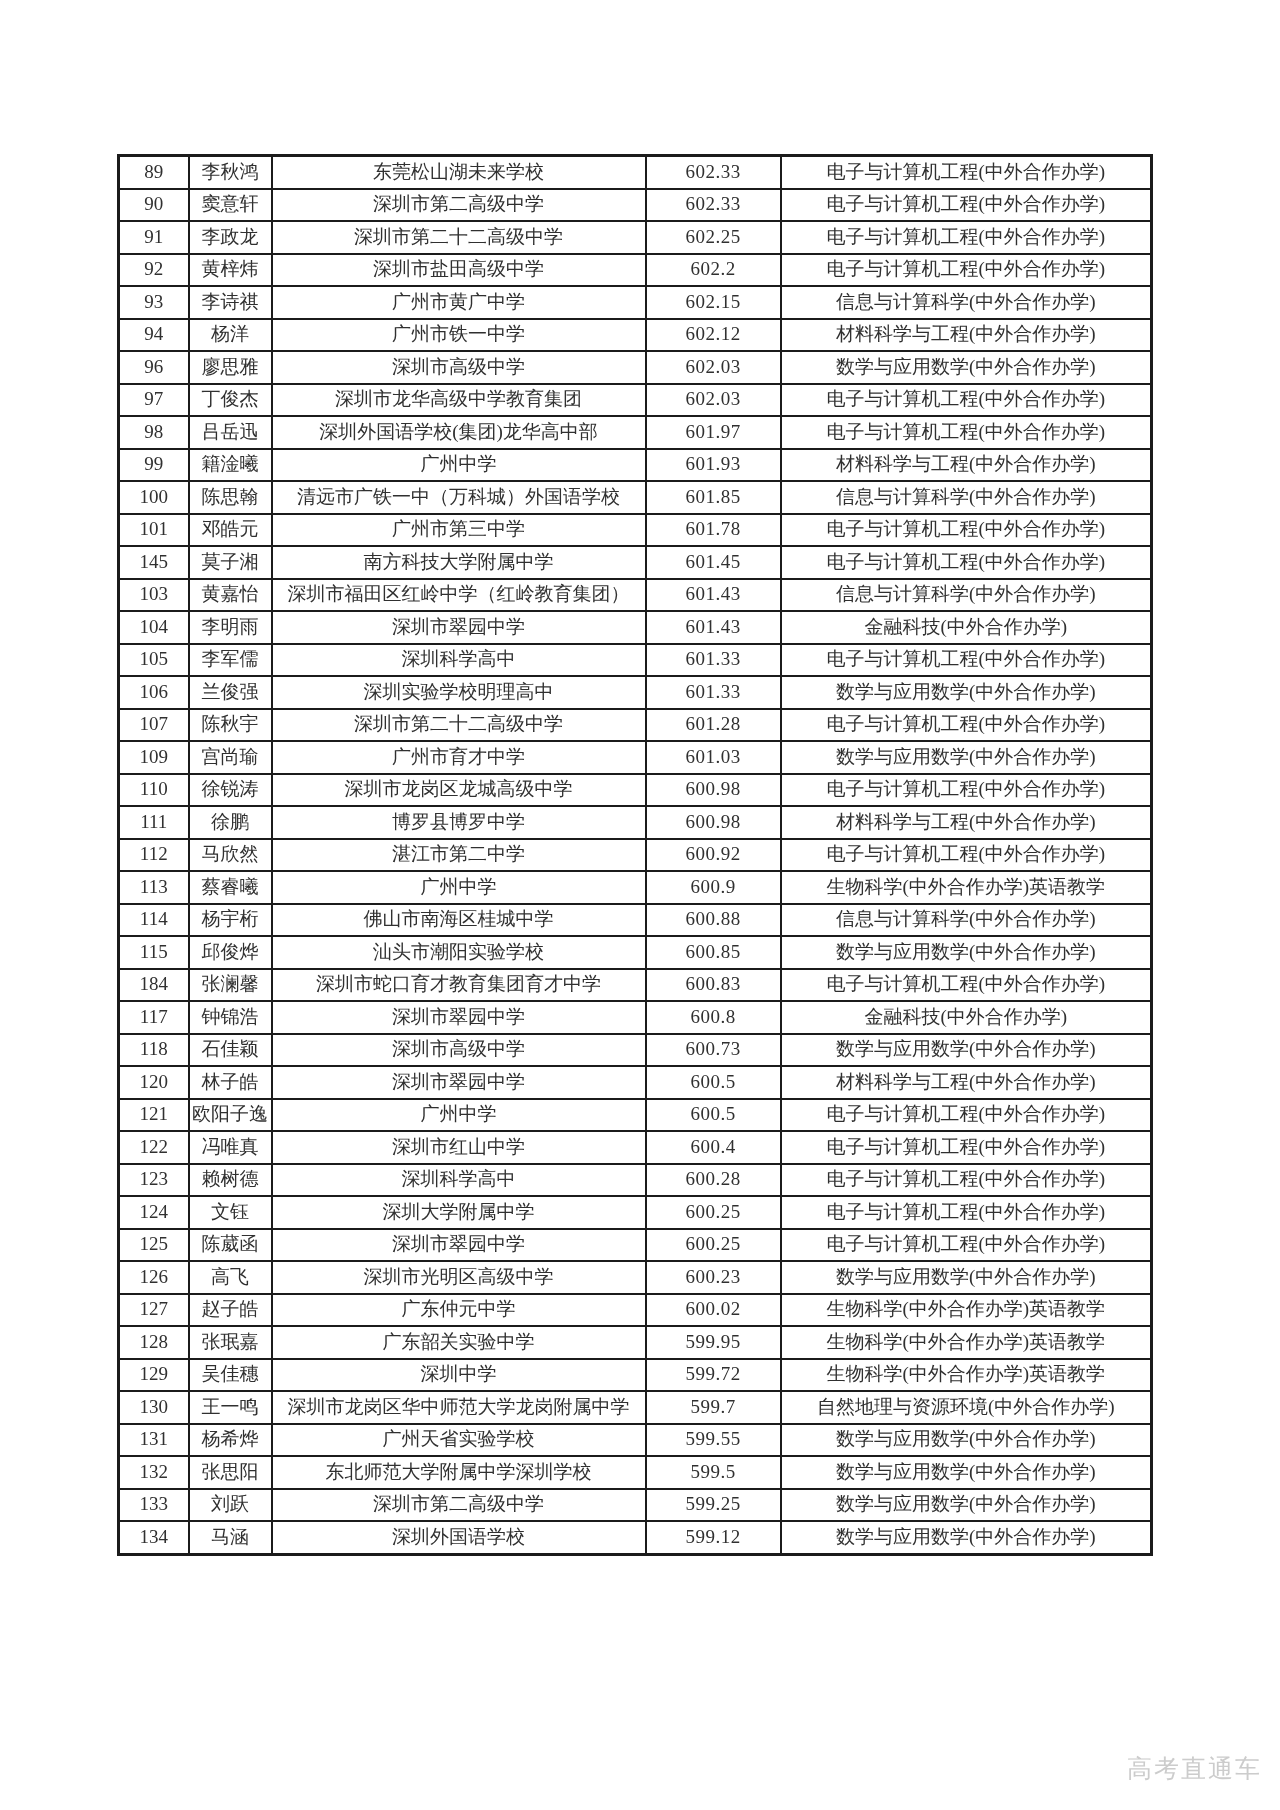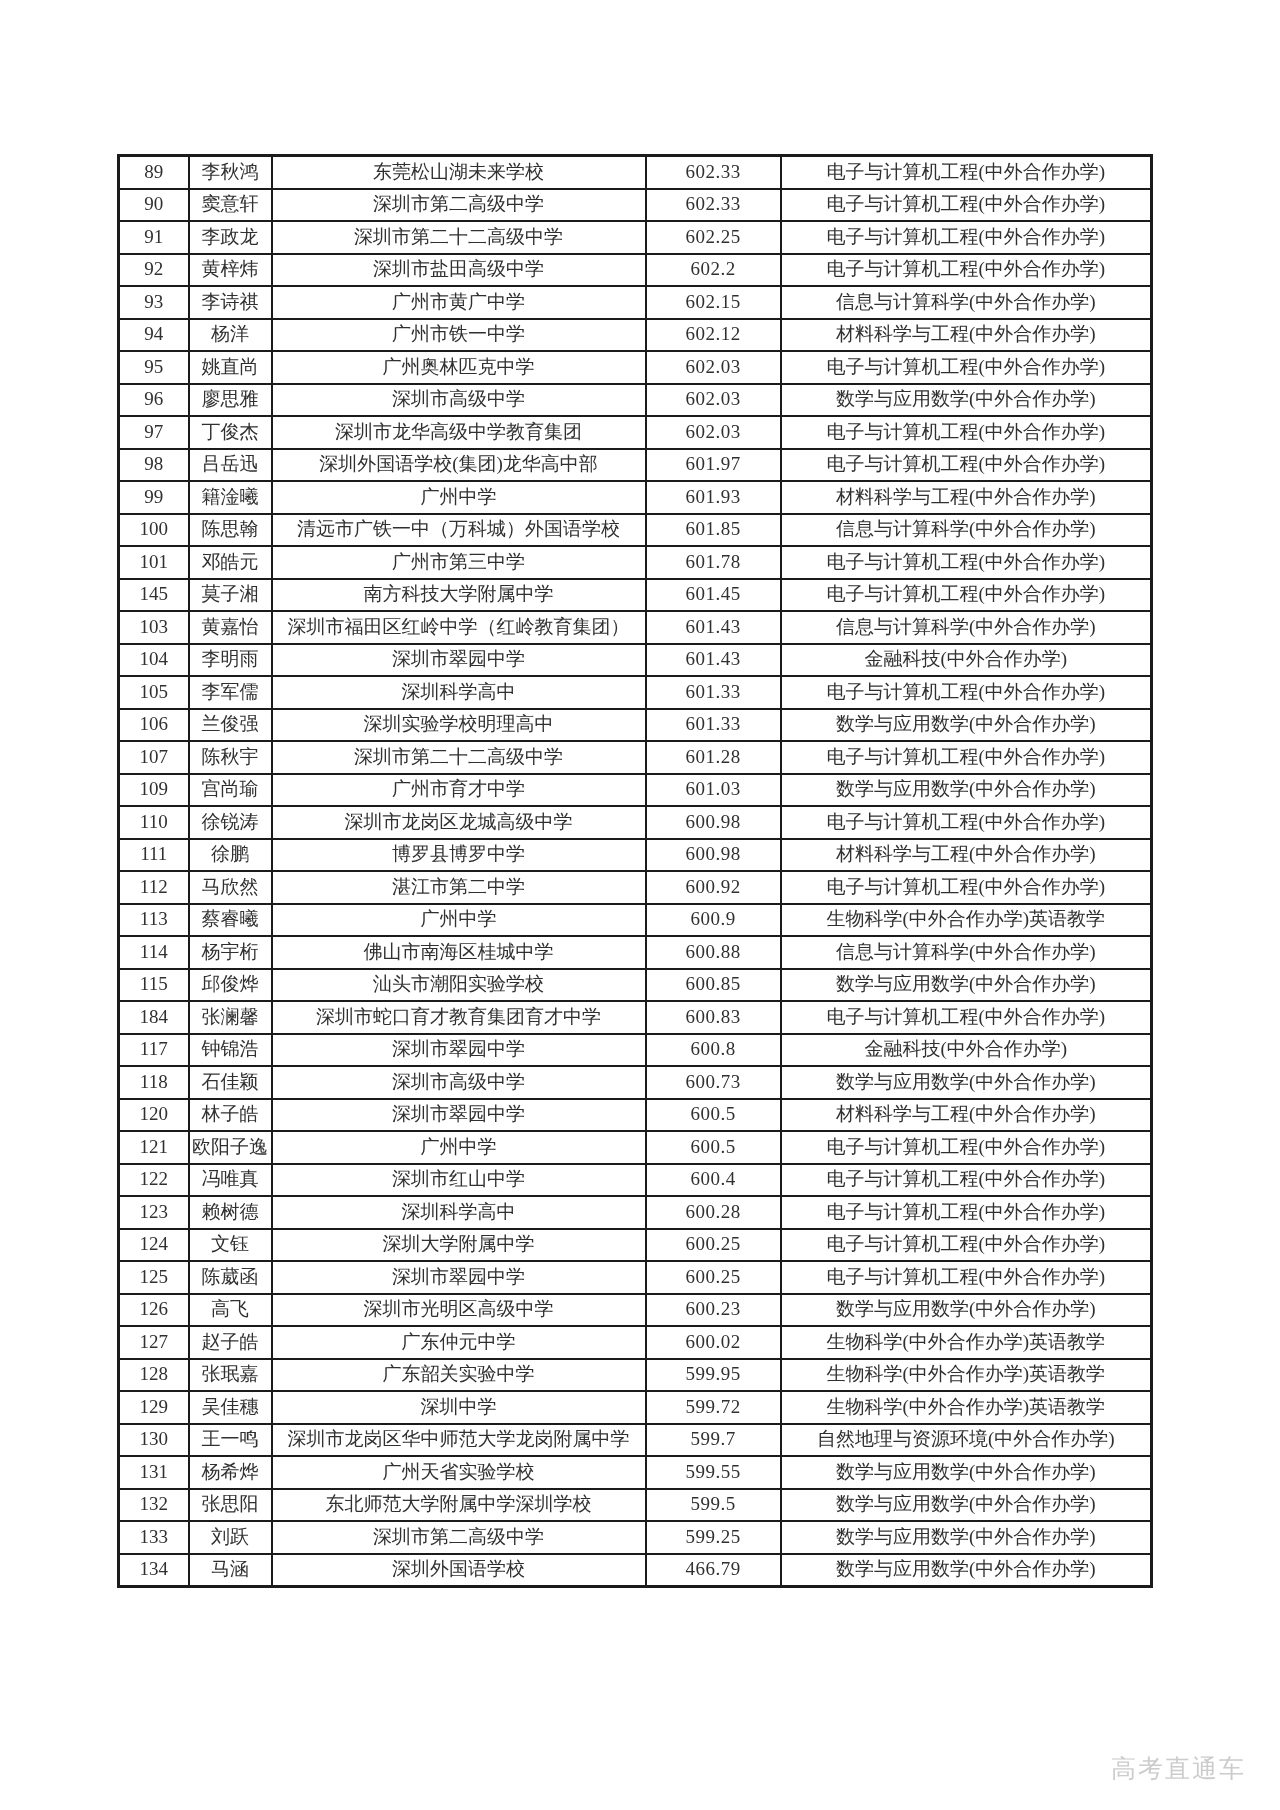--- a/index.html
+++ b/index.html
@@ -40,21 +40,21 @@
     line-height: 1.1;
     color: #303030;
     white-space: nowrap;
     overflow: hidden;
   }
   td.col-rank  { font-size: 19px; }
   td.col-score { font-size: 19px; letter-spacing: 0.5px; }
   .watermark {
     position: absolute;
     top: 1752px;
-    right: 26px;
+    right: 10px;
     font-size: 25px;
     letter-spacing: 2px;
     color: #cccccc;
     font-family: "Liberation Serif", "DejaVu Serif", serif;
   }
 </style>
 </head>
 <body>
 
 <div class="page">
@@ -104,27 +104,20 @@
           <td class="col-major">信息与计算科学(中外合作办学)</td>
         </tr>
         <tr>
           <td class="col-rank">94</td>
           <td class="col-name">杨洋</td>
           <td class="col-school">广州市铁一中学</td>
           <td class="col-score">602.12</td>
           <td class="col-major">材料科学与工程(中外合作办学)</td>
         </tr>
         <tr>
-          <td class="col-rank">95</td>
-          <td class="col-name">姚直尚</td>
-          <td class="col-school">广州奥林匹克中学</td>
-          <td class="col-score">602.03</td>
-          <td class="col-major">电子与计算机工程(中外合作办学)</td>
-        </tr>
-        <tr>
           <td class="col-rank">96</td>
           <td class="col-name">廖思雅</td>
           <td class="col-school">深圳市高级中学</td>
           <td class="col-score">602.03</td>
           <td class="col-major">数学与应用数学(中外合作办学)</td>
         </tr>
         <tr>
           <td class="col-rank">97</td>
           <td class="col-name">丁俊杰</td>
           <td class="col-school">深圳市龙华高级中学教育集团</td>
@@ -366,21 +359,21 @@
           <td class="col-rank">133</td>
           <td class="col-name">刘跃</td>
           <td class="col-school">深圳市第二高级中学</td>
           <td class="col-score">599.25</td>
           <td class="col-major">数学与应用数学(中外合作办学)</td>
         </tr>
         <tr>
           <td class="col-rank">134</td>
           <td class="col-name">马涵</td>
           <td class="col-school">深圳外国语学校</td>
-          <td class="col-score">466.79</td>
+          <td class="col-score">599.12</td>
           <td class="col-major">数学与应用数学(中外合作办学)</td>
         </tr>
       </tbody>
   </table>
 
   <div class="watermark">高考直通车</div>
 
 </div>
 
 </body></html>

